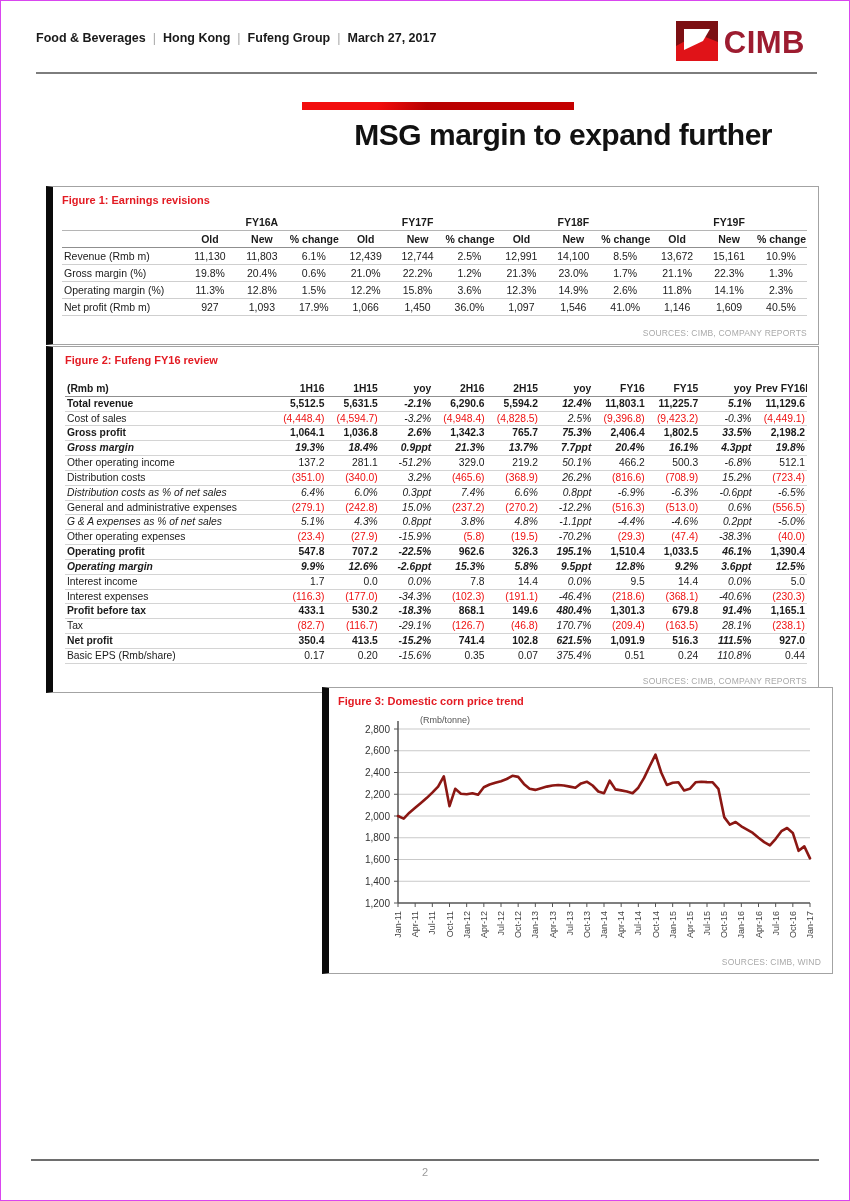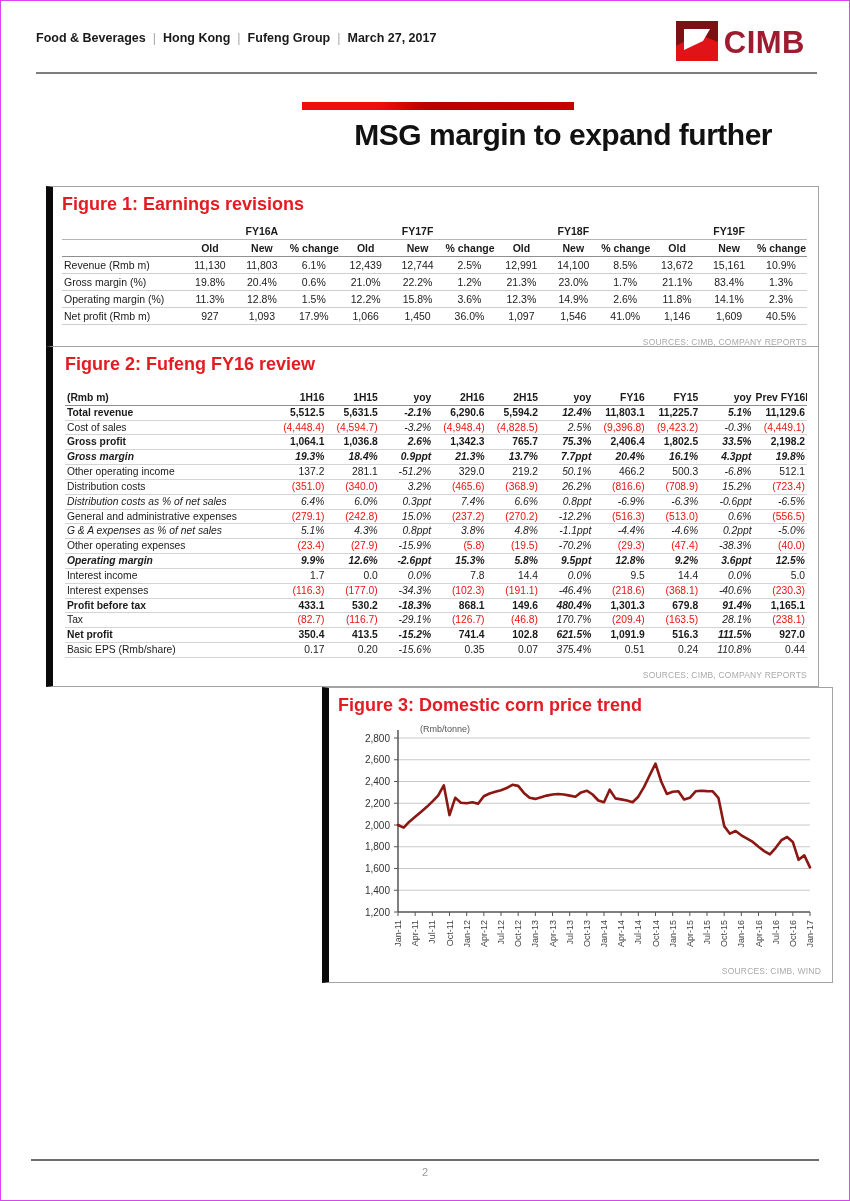--- a/index.html
+++ b/index.html
@@ -13,21 +13,21 @@
   .logo-text{font-size:31px;font-weight:bold;color:#9d1c30;letter-spacing:0.5px;margin-left:6px;}
   .header-rule{position:absolute;left:35px;right:32px;top:71px;height:2px;background:#7d7d7d;}
 
   
   .title-block{position:absolute;left:301px;top:101px;width:470px;text-align:right;}
   .title-bar{width:272px;height:8px;background:linear-gradient(100deg,#f20d0d 0%,#f20d0d 28%,#b80000 46%,#c40000 100%);}
   .title-block h1{margin:8px 0 0 2px;font-size:30px;font-weight:bold;color:#111;letter-spacing:-0.5px;white-space:nowrap;}
 
   
   .panel{position:absolute;background:#fff;border:1px solid #a3a3a3;border-left:7px solid #0a0a0a;box-sizing:border-box;padding:7px 11px 6px 9px;}
-  .fig-title{color:#e31b23;font-weight:bold;font-size:18px;margin-bottom:2px;}
+  .fig-title{color:#e31b23;font-weight:bold;font-size:11px;margin-bottom:2px;}
   .source{text-align:right;color:#a9a9a9;font-size:8.5px;margin-top:12px;letter-spacing:0.2px;}
 
   .fig1{left:45px;top:185px;width:773px;}
   .fig2{left:45px;top:345px;width:773px;padding-left:12px;}
   .fig3{left:321px;top:686px;width:511px;}
 
   table{width:100%;border-collapse:collapse;table-layout:fixed;}
   th,td{padding:2px 2px;font-size:10.5px;color:#1a1a1a;white-space:nowrap;overflow:hidden;}
 
   
@@ -149,21 +149,21 @@
             <td>19.8%</td>
             <td>20.4%</td>
             <td>0.6%</td>
             <td>21.0%</td>
             <td>22.2%</td>
             <td>1.2%</td>
             <td>21.3%</td>
             <td>23.0%</td>
             <td>1.7%</td>
             <td>21.1%</td>
-            <td>83.4%</td>
+            <td>22.3%</td>
             <td>1.3%</td>
           </tr>
           <tr>
             <td class="lbl">Operating margin (%)</td>
             <td>11.3%</td>
             <td>12.8%</td>
             <td>1.5%</td>
             <td>12.2%</td>
             <td>15.8%</td>
             <td>3.6%</td>
@@ -348,20 +348,33 @@
             <td class="neg">(23.4)</td>
             <td class="neg">(27.9)</td>
             <td class="">-15.9%</td>
             <td class="neg">(5.8)</td>
             <td class="neg">(19.5)</td>
             <td class="">-70.2%</td>
             <td class="neg">(29.3)</td>
             <td class="neg">(47.4)</td>
             <td class="">-38.3%</td>
             <td class="neg">(40.0)</td>
+          </tr>
+          <tr class="bold">
+            <td class="lbl">Operating profit</td>
+            <td class="">547.8</td>
+            <td class="">707.2</td>
+            <td class="">-22.5%</td>
+            <td class="">962.6</td>
+            <td class="">326.3</td>
+            <td class="">195.1%</td>
+            <td class="">1,510.4</td>
+            <td class="">1,033.5</td>
+            <td class="">46.1%</td>
+            <td class="">1,390.4</td>
           </tr>
           <tr class="bold-italic">
             <td class="lbl">Operating margin</td>
             <td class="">9.9%</td>
             <td class="">12.6%</td>
             <td class="">-2.6ppt</td>
             <td class="">15.3%</td>
             <td class="">5.8%</td>
             <td class="">9.5ppt</td>
             <td class="">12.8%</td>

